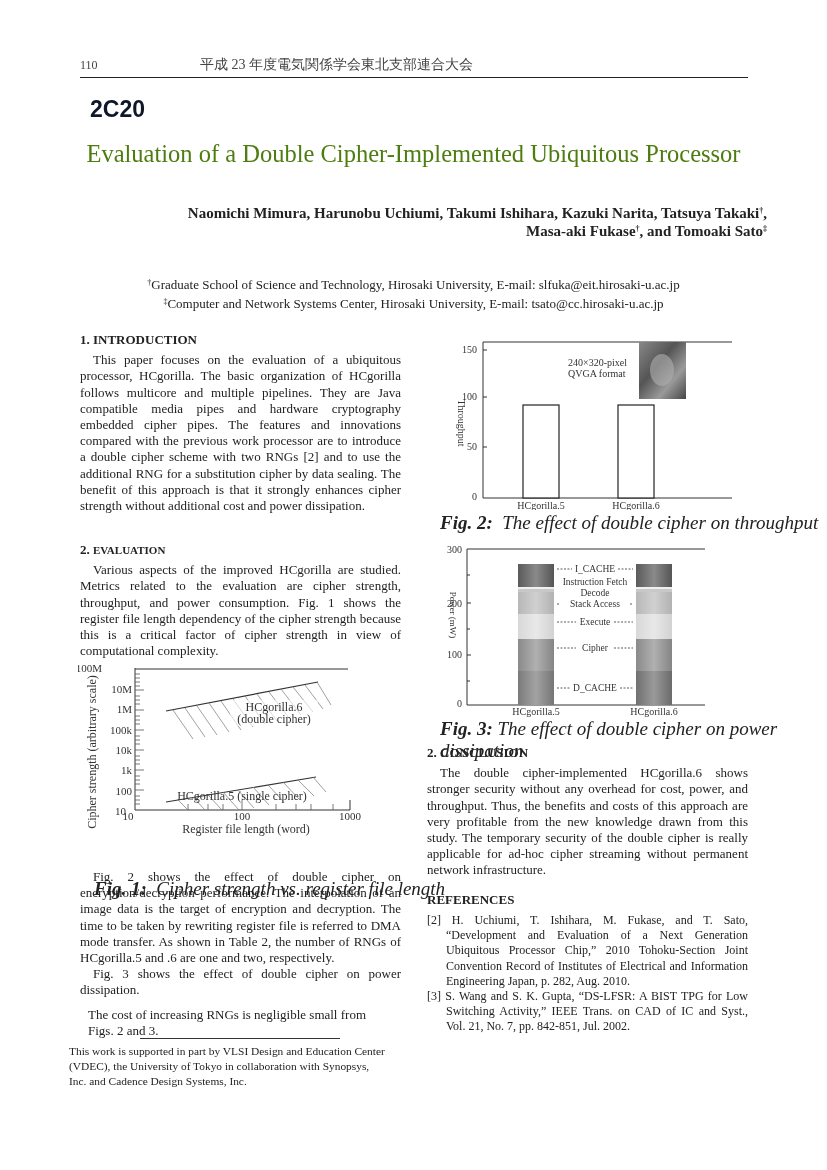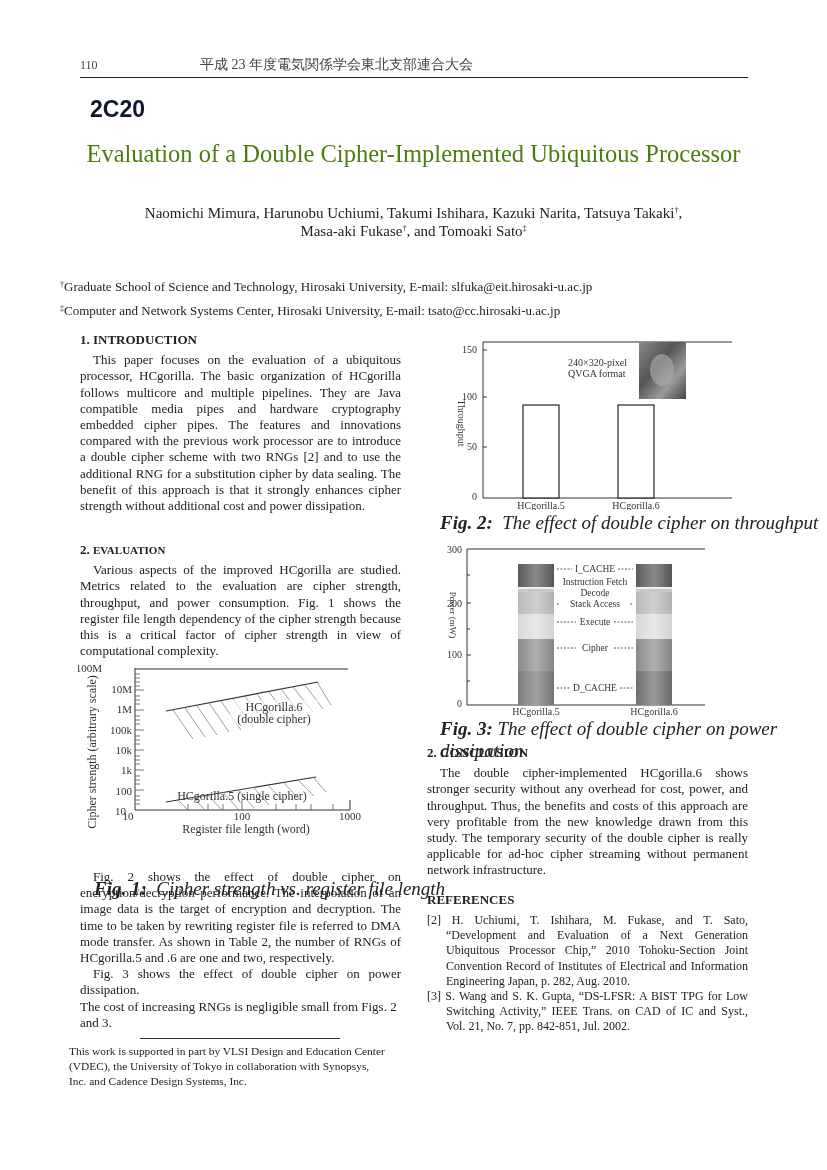--- a/index.html
+++ b/index.html
@@ -4,29 +4,29 @@
 <style>
   html, body { margin:0; padding:0; background:#fff; }
   body { width:827px; height:1170px; position:relative; overflow:hidden;
          font-family:"Liberation Serif", serif; color:#222; }
   .abs { position:absolute; }
   .hdr-page { left:80px; top:58px; font-size:12px; color:#444; }
   .hdr-title { left:0; width:673px; top:56px; text-align:center; font-size:14px; color:#444; }
   .hdr-rule { left:80px; top:77px; width:668px; height:1px; background:#222; }
   .code { left:90px; top:96px; font-family:"Liberation Sans", sans-serif; font-weight:bold; font-size:23px; color:#0f172a; }
   .title { left:0; width:827px; top:140px; text-align:center; font-size:24.5px; color:#4d7c0f; }
-  .authors { left:60px; width:707px; top:204px; text-align:center; font-size:15px; font-weight:normal; line-height:18px; }
-  .affil { left:60px; width:707px; top:275px; text-align:left; font-size:13px; line-height:24px; }
+  .authors { left:60px; width:707px; top:204px; text-align:right; font-size:15px; font-weight:bold; line-height:18px; }
+  .affil { left:60px; width:707px; top:275px; text-align:center; font-size:13px; line-height:19px; }
   sup { font-size:8px; vertical-align:top; position:relative; top:-2px; }
   .col { font-size:13px; line-height:16.2px; text-align:justify; }
   .lcol { left:80px; width:321px; }
   .rcol { left:427px; width:321px; }
   .sec { font-weight:bold; font-size:13px; }
   .para { text-indent:13px; margin:0; }
-  .para-noind { margin:0; }
+  .para-noind { margin:8px; }
   .cap { font-style:italic; font-size:19px; }
   .cap b { font-weight:bold; }
   .ref { font-size:12px; line-height:15.2px; padding-left:19px; text-indent:-19px; margin:0; text-align:justify; }
   .foot { font-size:11.4px; line-height:15px; }
   svg text { font-family:"Liberation Serif", serif; }
 </style>
 </head>
 <body>
 
 <div class="abs hdr-page">110</div>

